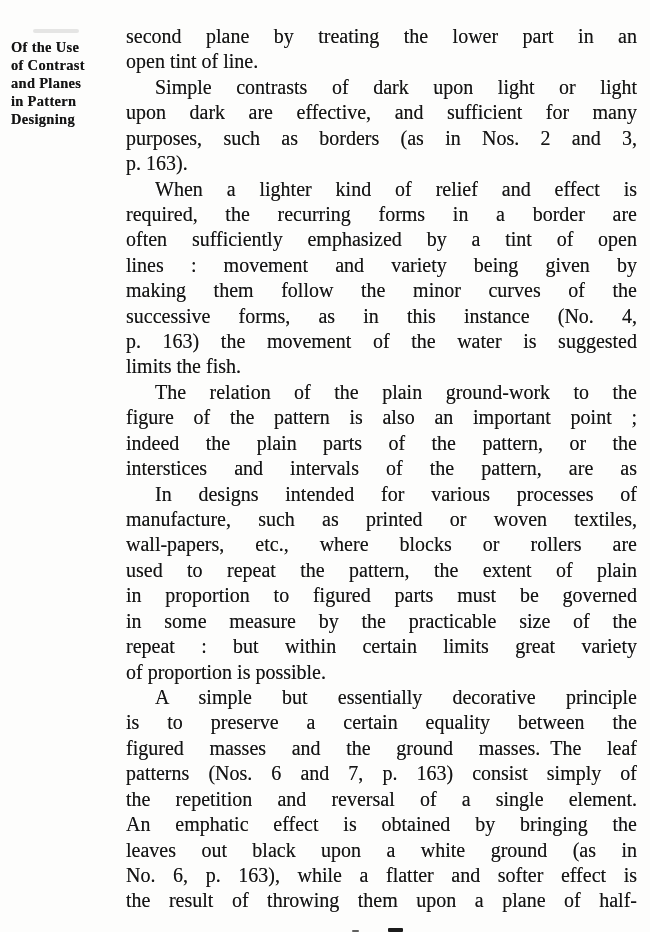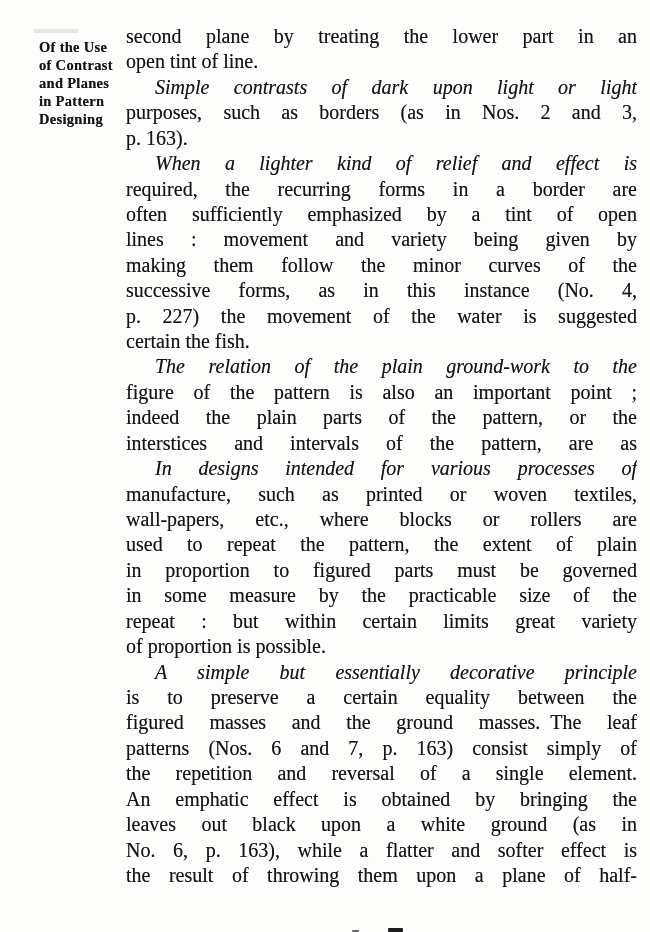--- a/index.html
+++ b/index.html
@@ -15,21 +15,20 @@
     overflow: hidden;
     font-family: "Liberation Serif", serif;
     color: #141414;
   }
   
   .margin-note {
     position: absolute;
     left: 11px;
     top: 38px;
     width: 108px;
-    margin-left: 28px;
   }
   .margin-note .note-line {
     font-size: 14.5px;
     font-weight: bold;
     line-height: 18px;
     letter-spacing: 0.3px;
     white-space: nowrap;
     text-shadow: 0 0 0.5px rgba(20,20,20,0.55);
   }
   
@@ -44,21 +43,20 @@
     line-height: 25.43px;
     height: 25.43px;
     overflow: hidden;
     text-align: justify;
     text-align-last: justify;
     white-space: normal;
     text-shadow: 0 0 0.6px rgba(10,10,10,0.5);
   }
   .text-column .line.indent {
     padding-left: 29px;
-    font-style: italic;
   }
   .text-column .line.para-end {
     text-align-last: left;
   }
   
   .smudge {
     position: absolute;
     left: 33px;
     top: 29px;
     width: 46px;
@@ -85,30 +83,31 @@
       <div class="note-line">of Contrast</div>
       <div class="note-line">and Planes</div>
       <div class="note-line">in Pattern</div>
       <div class="note-line">Designing</div>
     </aside>
 
   <main class="text-column">
       <div class="line">second plane by treating the lower part in an</div>
       <div class="line para-end">open tint of line.</div>
       <div class="line indent">Simple contrasts of dark upon light or light</div>
+      <div class="line">upon dark are effective, and sufficient for many</div>
       <div class="line">purposes, such as borders (as in Nos. 2 and 3,</div>
       <div class="line para-end">p. 163).</div>
       <div class="line indent">When a lighter kind of relief and effect is</div>
       <div class="line">required, the recurring forms in a border are</div>
       <div class="line">often sufficiently emphasized by a tint of open</div>
       <div class="line">lines : movement and variety being given by</div>
       <div class="line">making them follow the minor curves of the</div>
       <div class="line">successive forms, as in this instance (No. 4,</div>
-      <div class="line">p. 227) the movement of the water is suggested</div>
-      <div class="line para-end">certain the fish.</div>
+      <div class="line">p. 163) the movement of the water is suggested</div>
+      <div class="line para-end">limits the fish.</div>
       <div class="line indent">The relation of the plain ground-work to the</div>
       <div class="line">figure of the pattern is also an important point ;</div>
       <div class="line">indeed the plain parts of the pattern, or the</div>
       <div class="line">interstices and intervals of the pattern, are as</div>
       <div class="line indent">In designs intended for various processes of</div>
       <div class="line">manufacture, such as printed or woven textiles,</div>
       <div class="line">wall-papers, etc., where blocks or rollers are</div>
       <div class="line">used to repeat the pattern, the extent of plain</div>
       <div class="line">in proportion to figured parts must be governed</div>
       <div class="line">in some measure by the practicable size of the</div>

